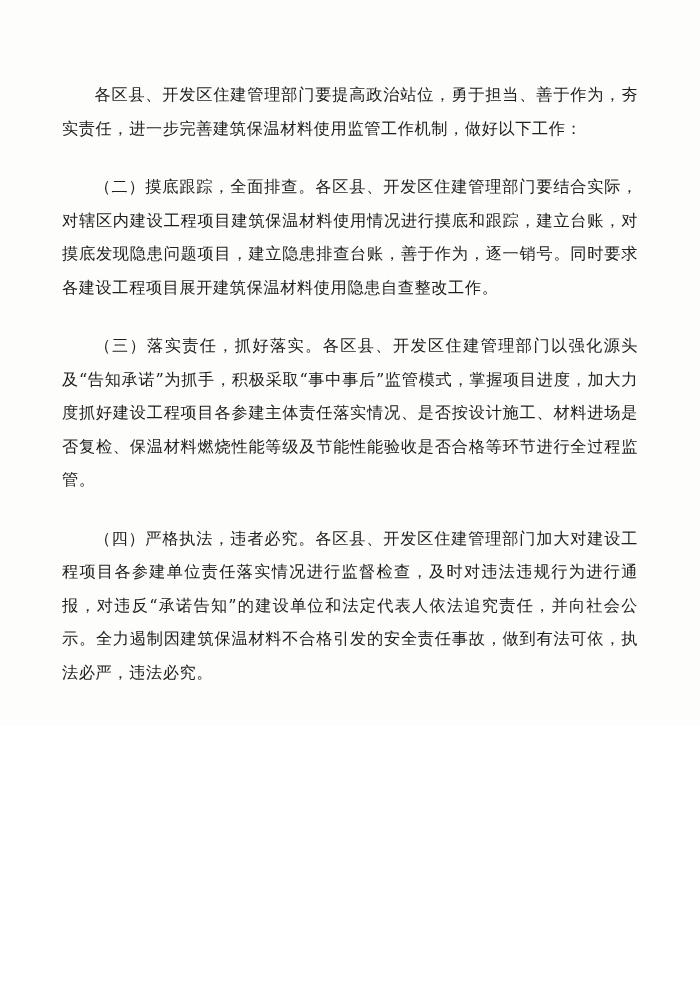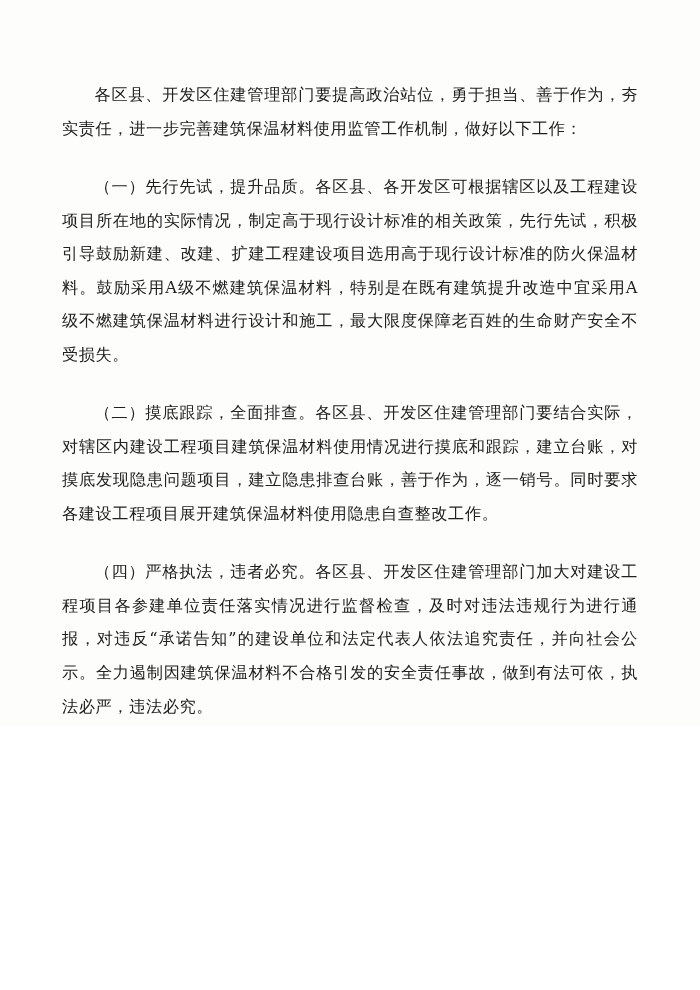--- a/index.html
+++ b/index.html
@@ -39,17 +39,17 @@
   .para:last-child {
     margin-bottom: 12px;
   }
 </style>
 </head>
 <body>
 
 <div class="page">
   <div class="doc-body">
     <p class="para">各区县、开发区住建管理部门要提高政治站位，勇于担当、善于作为，夯实责任，进一步完善建筑保温材料使用监管工作机制，做好以下工作：</p>
-    <p class="para">（一）先行先试，提升品质。各区县、各开发区可根据辖区以及工程建设项目所在地的实际情况，制定高于现行设计标准的相关政策，先行先试，积极引导鼓励新建、改建、扩建工程建设项目选用高于现行设计标准的防火保温材料。鼓励采用A级不燃建筑保温材料，特别是在既有建筑提升改造中宜采用A级不燃建筑保温材料进行设计和施工，最大限度保障老百姓的生命财产安全不受损失。</p>
     <p class="para">（二）摸底跟踪，全面排查。各区县、开发区住建管理部门要结合实际，对辖区内建设工程项目建筑保温材料使用情况进行摸底和跟踪，建立台账，对摸底发现隐患问题项目，建立隐患排查台账，善于作为，逐一销号。同时要求各建设工程项目展开建筑保温材料使用隐患自查整改工作。</p>
+    <p class="para">（三）落实责任，抓好落实。各区县、开发区住建管理部门以强化源头及“告知承诺”为抓手，积极采取“事中事后”监管模式，掌握项目进度，加大力度抓好建设工程项目各参建主体责任落实情况、是否按设计施工、材料进场是否复检、保温材料燃烧性能等级及节能性能验收是否合格等环节进行全过程监管。</p>
     <p class="para">（四）严格执法，违者必究。各区县、开发区住建管理部门加大对建设工程项目各参建单位责任落实情况进行监督检查，及时对违法违规行为进行通报，对违反“承诺告知”的建设单位和法定代表人依法追究责任，并向社会公示。全力遏制因建筑保温材料不合格引发的安全责任事故，做到有法可依，执法必严，违法必究。</p>
   </div>
 </div>
 
 </body></html>

